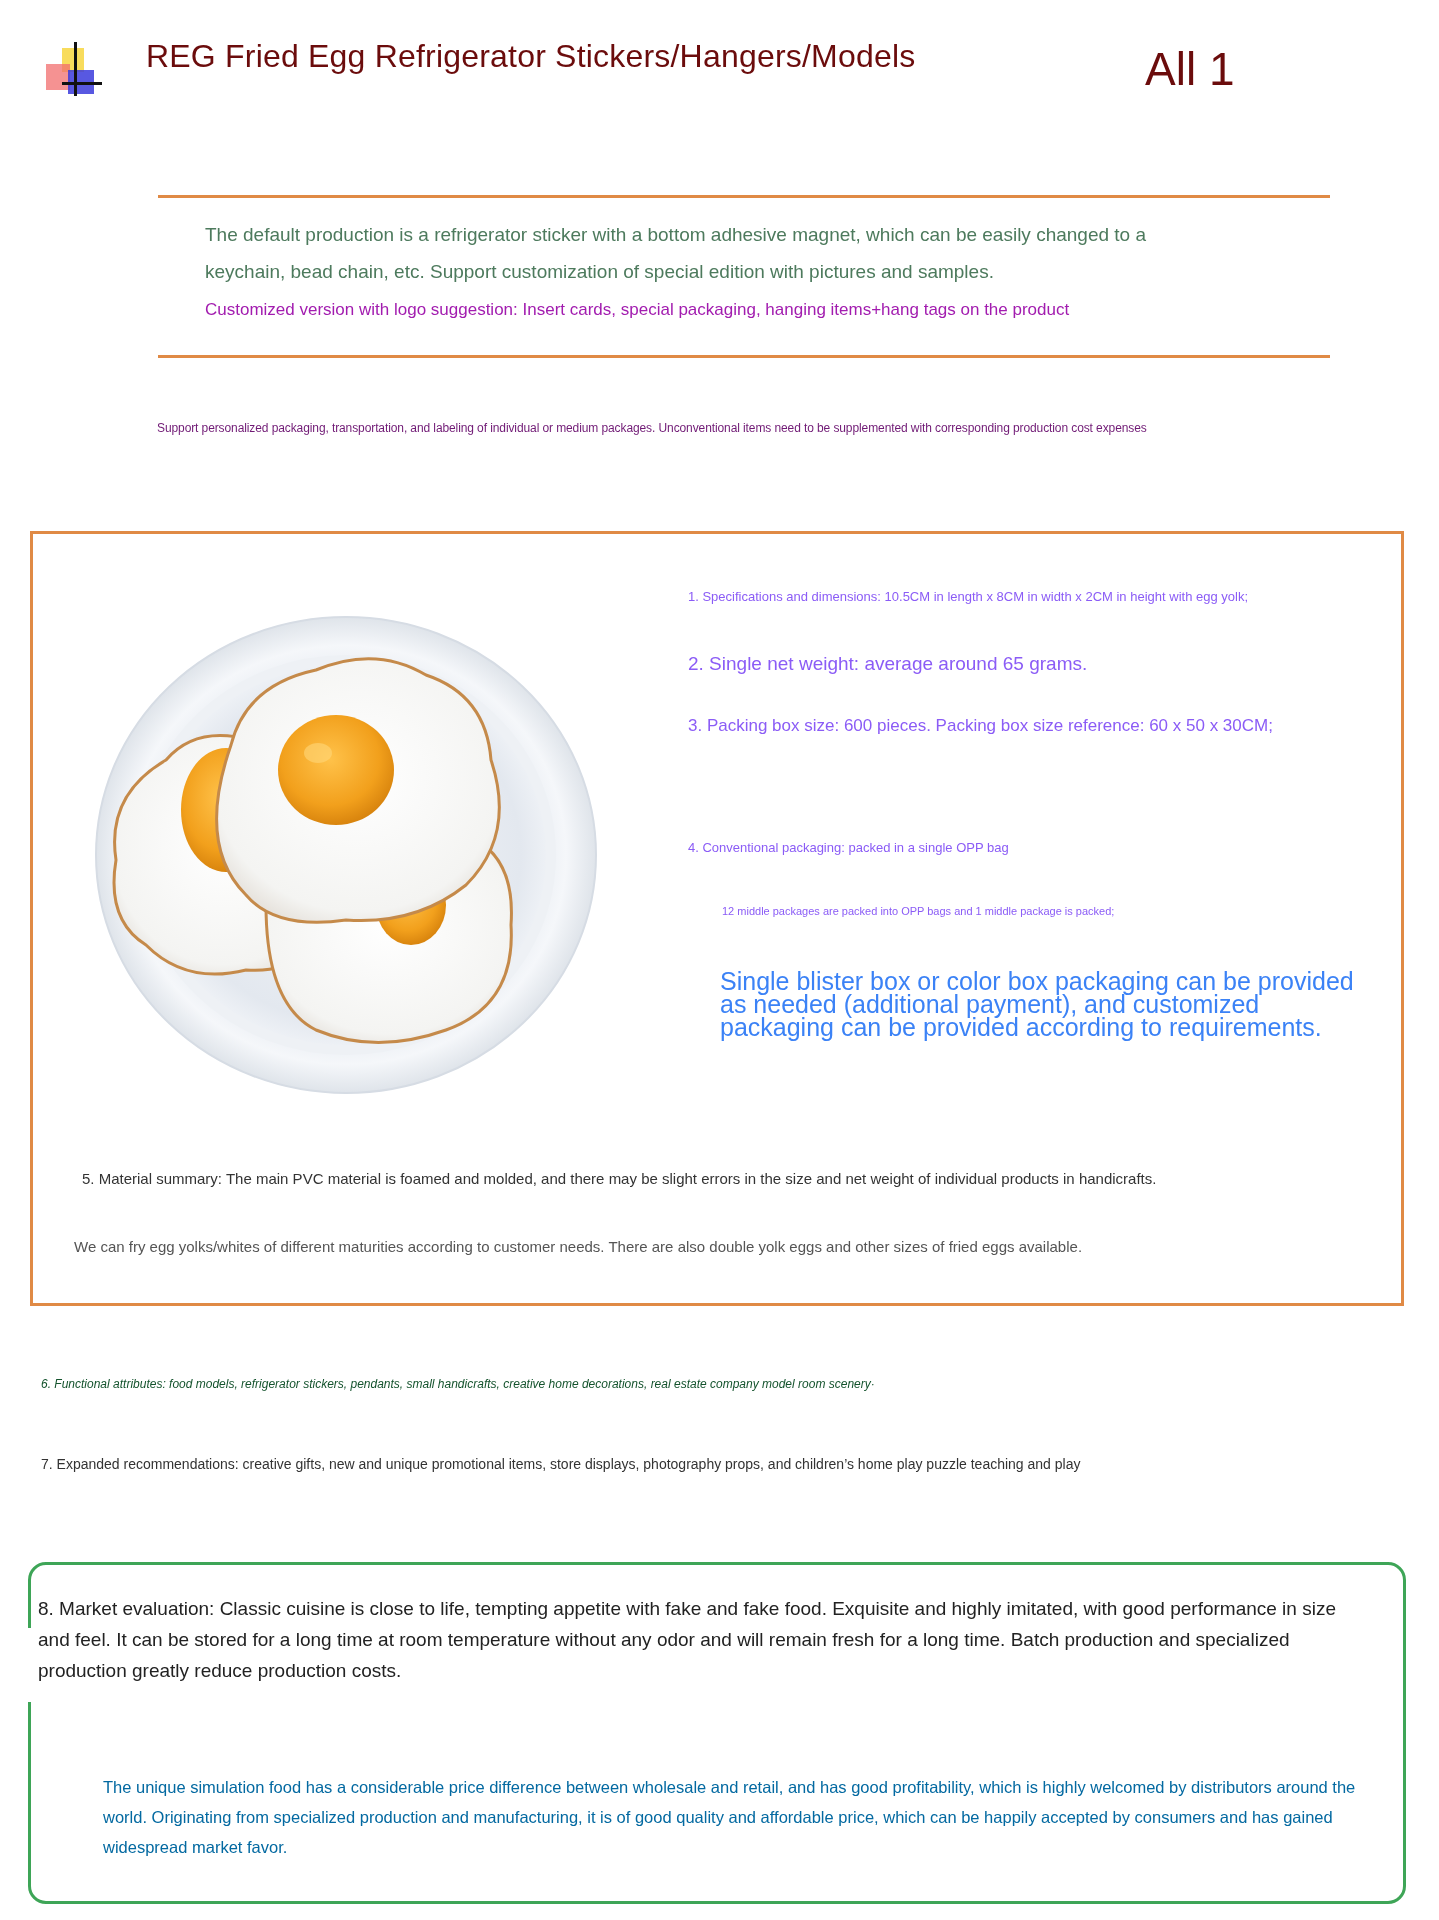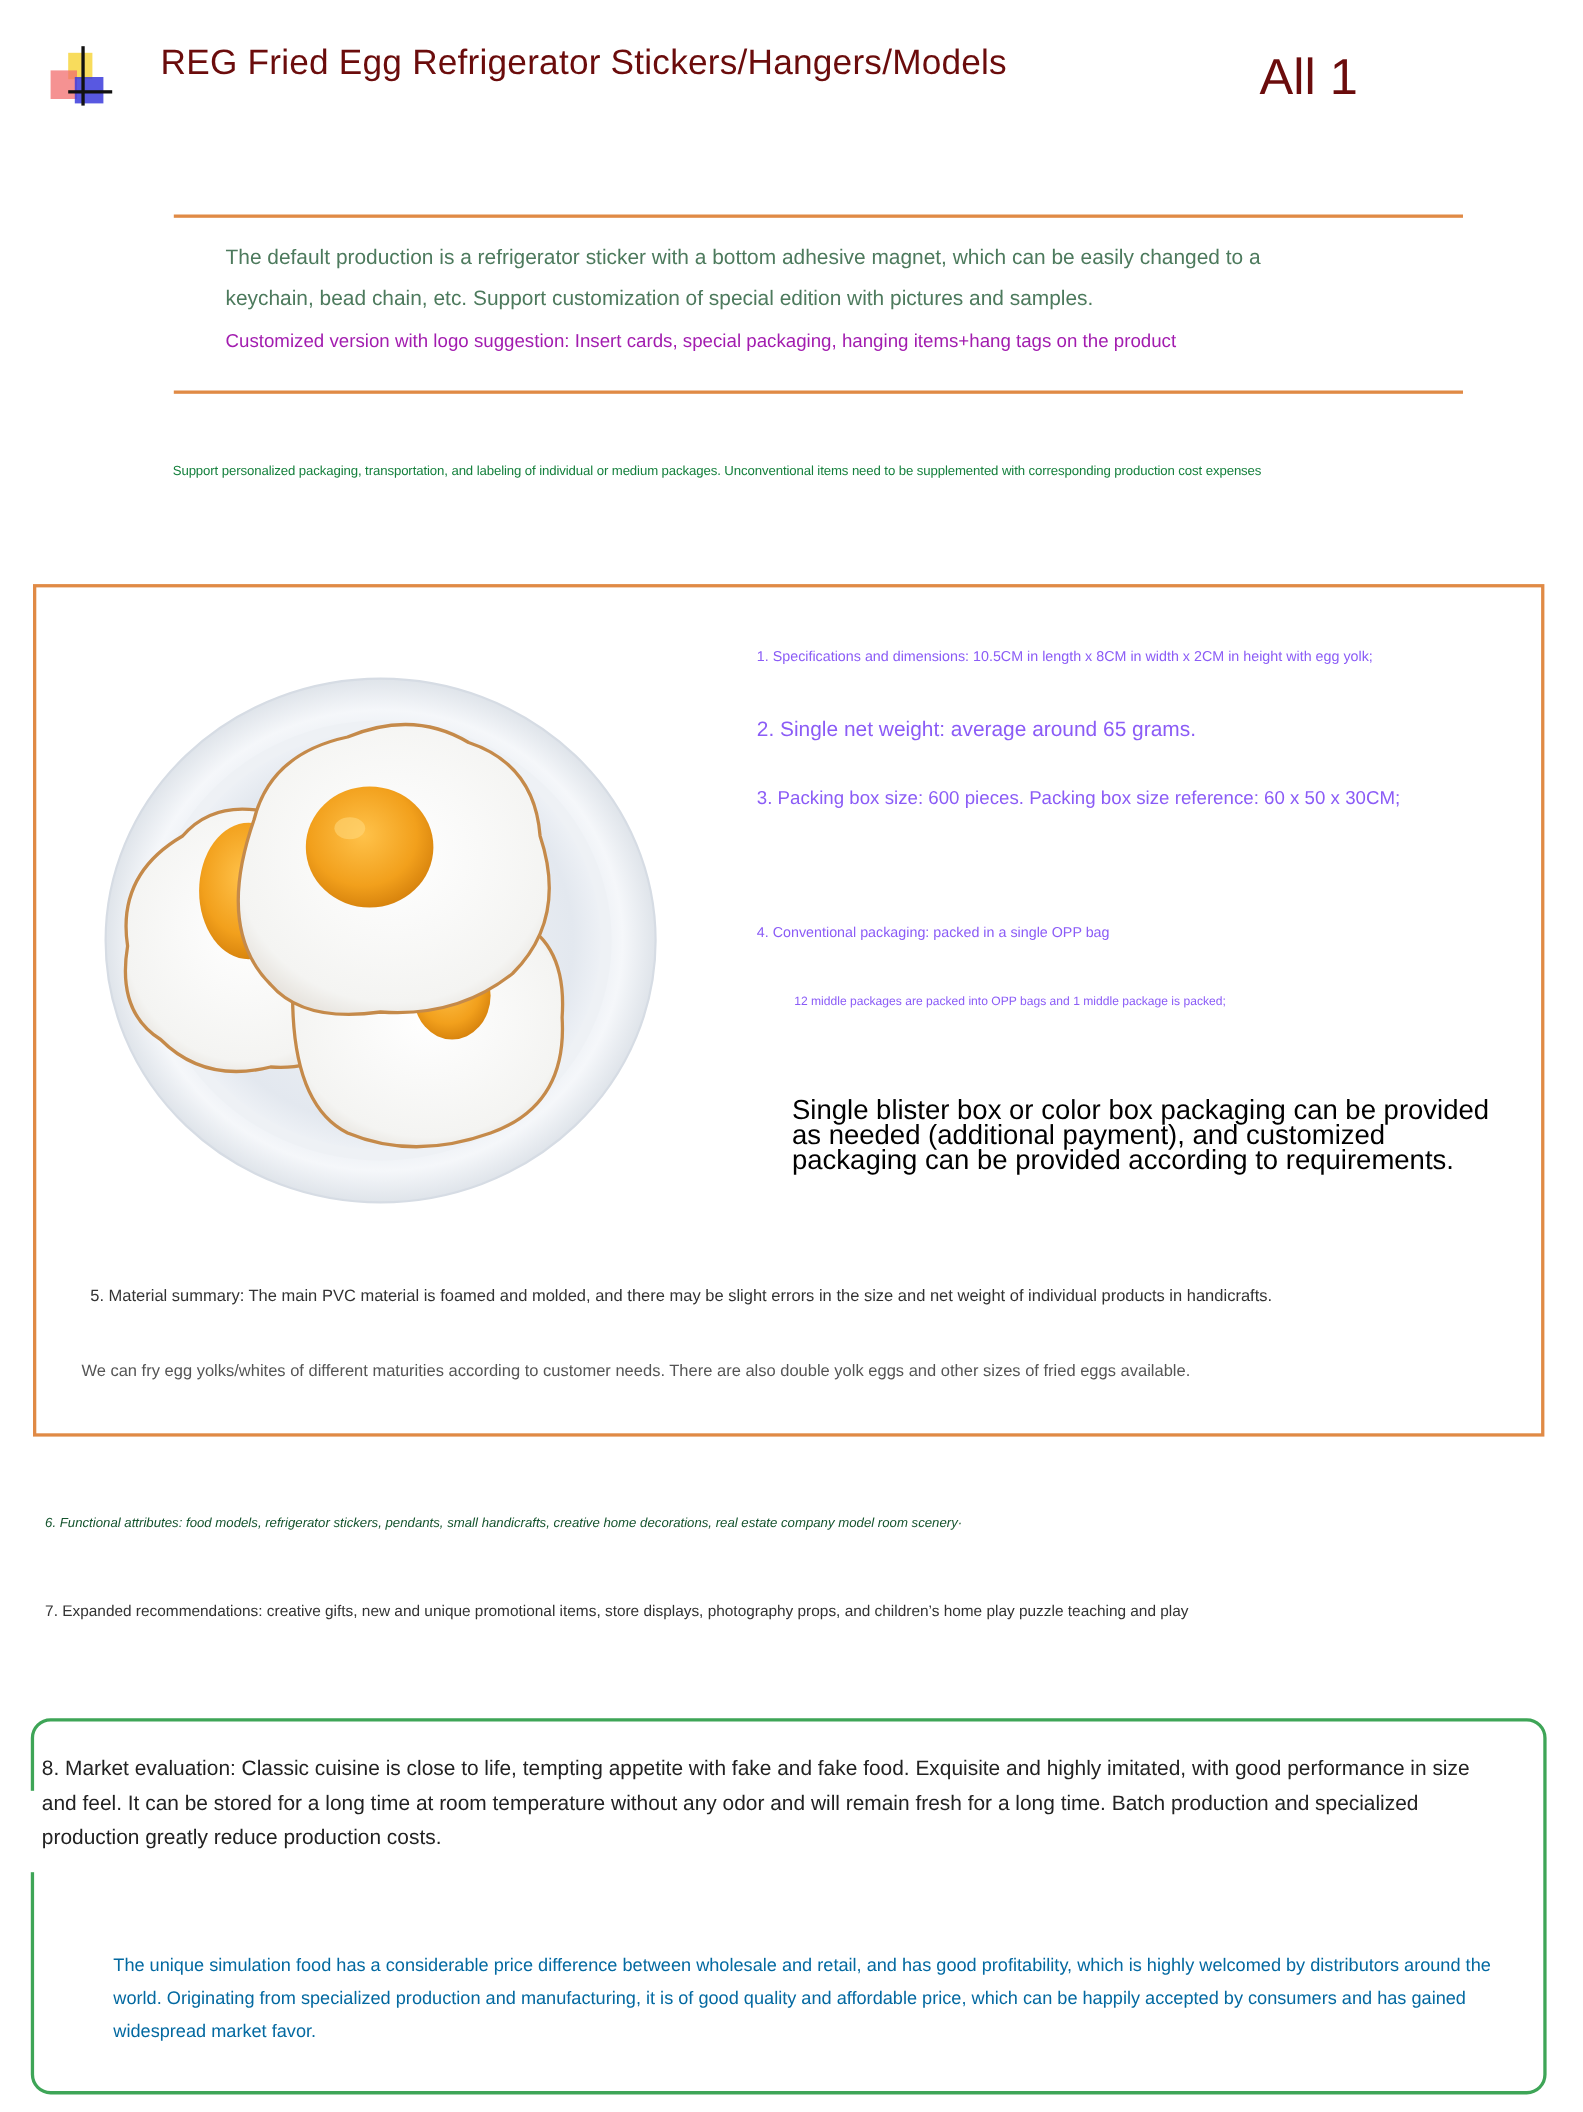--- a/index.html
+++ b/index.html
@@ -17,33 +17,33 @@
   .title { left: 146px; top: 38px; font-size: 32px; color: #6b0c0c; letter-spacing: 0.2px; white-space: nowrap; }
   .count { left: 1145px; top: 42px; font-size: 46px; color: #6b0c0c; white-space: nowrap; }
 
   
   .rule { height: 3px; background: #e08a45; }
   .rule-top { left: 158px; top: 195px; width: 1172px; }
   .rule-bot { left: 158px; top: 355px; width: 1172px; }
   .intro-1 { left: 205px; top: 216px; font-size: 19px; color: #4d7a5d; line-height: 37px; width: 980px; }
   .intro-2 { left: 205px; top: 300px; font-size: 17px; color: #a21caf; white-space: nowrap; }
 
-  .support { left: 157px; top: 421px; font-size: 12px; color: #15803d; white-space: nowrap; letter-spacing: -0.1px; }
+  .support { left: 157px; top: 421px; font-size: 12px; color: #701a75; white-space: nowrap; letter-spacing: -0.1px; }
 
   
   .spec-box { left: 30px; top: 531px; width: 1374px; height: 775px; border: 3px solid #e08a45; box-sizing: border-box; }
   .egg-photo { left: 46px; top: 575px; width: 620px; height: 520px; }
 
   .spec { font-size: 13px; color: #8b5cf6; white-space: nowrap; }
   .s1 { left: 688px; top: 589px; font-size: 13px; }
   .s2 { left: 688px; top: 653px; font-size: 19px; }
   .s3 { left: 688px; top: 716px; font-size: 17px; }
   .s4 { left: 688px; top: 840px; font-size: 13px; }
   .s4b { left: 722px; top: 905px; font-size: 11px; text-align: right; }
-  .blister { left: 720px; top: 970px; width: 640px; font-size: 25px; line-height: 23px; color: #000000; margin-top: 28px; }
+  .blister { left: 720px; top: 970px; width: 640px; font-size: 25px; line-height: 23px; color: #3b82f6; }
   .s5 { left: 42px; top: 1170px; font-size: 15px; color: #333; white-space: nowrap; margin-left: 40px; }
   .s5b { left: 74px; top: 1238px; font-size: 15px; color: #555; white-space: nowrap; }
 
   .s6 { left: 41px; top: 1377px; font-size: 12px; color: #14532d; white-space: nowrap; font-style: italic; }
   .s7 { left: 41px; top: 1456px; font-size: 14px; color: #333; white-space: nowrap; }
 
   
   .green-box { left: 28px; top: 1562px; width: 1378px; height: 342px; border: 3px solid #3ea557; border-radius: 18px; box-sizing: border-box; }
   .green-gap { left: 24px; top: 1628px; width: 10px; height: 74px; background: #ffffff; }
   .market { left: 38px; top: 1593px; width: 1300px; font-size: 19px; line-height: 31px; color: #222; }

